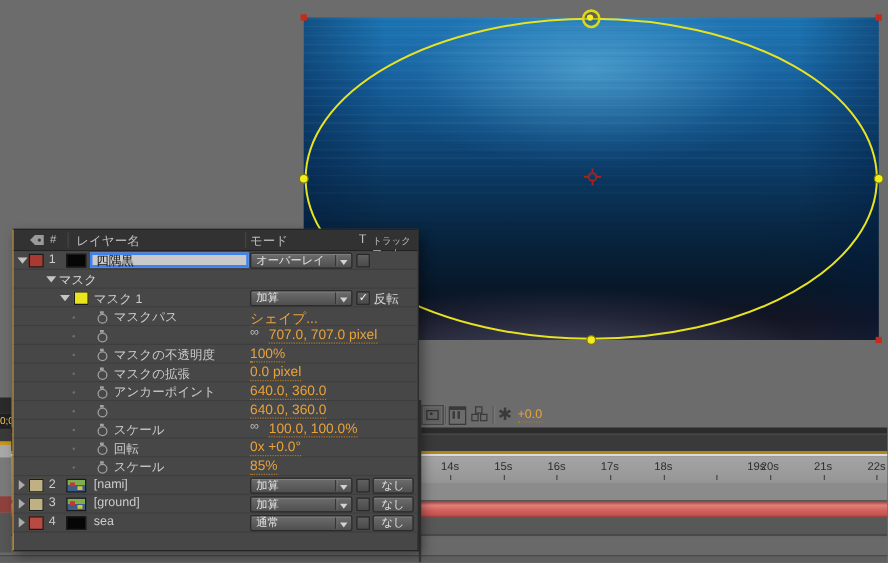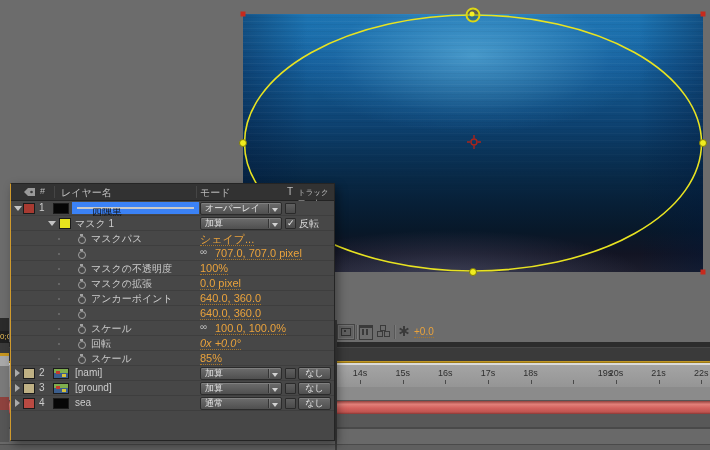--- a/index.html
+++ b/index.html
@@ -77,21 +77,21 @@
   .row{position:relative;height:15px;background:#474747;border-bottom:1px solid #3e3e3e;box-sizing:border-box;}
   .row .txt{position:absolute;top:1px;font-size:10px;color:#cccccc;white-space:nowrap;}
   .tw{position:absolute;width:0;height:0;}
   .tw.down{top:5px;border-left:4px solid transparent;border-right:4px solid transparent;border-top:5px solid #c4c4c4;}
   .tw.right{top:3px;border-top:4px solid transparent;border-bottom:4px solid transparent;border-left:5px solid #ababab;}
   .swatch{position:absolute;top:2px;width:12px;height:11px;border:1px solid #1b1b1b;box-sizing:border-box;}
   .thumb{position:absolute;top:2px;width:16px;height:11px;border:1px solid #1b1b1b;box-sizing:border-box;}
   .thumb.black{background:#060606;}
   .thumb.footage{background:linear-gradient(180deg,#7fae4e 0 45%,#3b5e8e 45% 100%),#555;}
   .thumb.footage::after{content:"";position:absolute;left:2px;top:2px;width:4px;height:3px;background:#c23b2e;box-shadow:6px 3px 0 #d8c23a;}
-  #layer1-name-field{position:absolute;left:61px;top:1px;width:127px;height:12px;background:#c9c9c9;border:5px solid #3b82f6;color:#121212;line-height:11px;padding-left:15px;box-sizing:border-box;font-size:10px;}
+  #layer1-name-field{position:absolute;left:61px;top:1px;width:127px;height:12px;background:#c9c9c9;border:2px solid #3b82f6;color:#121212;line-height:11px;padding-left:3px;box-sizing:border-box;font-size:10px;}
   .dd{position:absolute;top:1px;height:13px;background:linear-gradient(180deg,#6d6d6d,#4f4f4f);border:1px solid #2b2b2b;border-radius:2px;box-shadow:inset 0 1px 0 rgba(255,255,255,.14);box-sizing:border-box;color:#e2e2e2;line-height:11px;padding-left:4px;font-size:9px;white-space:nowrap;}
   .dd::before{content:"";position:absolute;right:12px;top:1px;bottom:1px;width:1px;background:#353535;box-shadow:1px 0 0 rgba(255,255,255,.14);}
   .dd::after{content:"";position:absolute;right:3px;top:5px;border-left:3px solid transparent;border-right:3px solid transparent;border-top:4px solid #d2d2d2;}
   .chk{position:absolute;top:2px;width:11px;height:11px;background:linear-gradient(180deg,#606060,#4a4a4a);border:1px solid #2a2a2a;border-radius:1px;box-sizing:border-box;}
   .chk.checked::after{content:"\2713";position:absolute;left:1px;top:-1px;font-size:9px;color:#efefef;}
   .nashi{position:absolute;top:1px;width:33px;height:13px;background:linear-gradient(180deg,#6d6d6d,#4f4f4f);border:1px solid #2b2b2b;border-radius:2px;box-shadow:inset 0 1px 0 rgba(255,255,255,.14);box-sizing:border-box;color:#e2e2e2;line-height:11px;text-align:center;font-size:9px;}
   .kdot{position:absolute;top:7px;width:2px;height:2px;border-radius:50%;background:#707070;}
   .stw{position:absolute;top:3px;width:9px;height:10px;}
   .stw::before{content:"";position:absolute;left:1px;top:2px;width:6px;height:6px;border:1px solid #a2a2a2;border-radius:50%;}
   .stw::after{content:"";position:absolute;left:3px;top:0;width:3px;height:2px;background:#a2a2a2;}
@@ -214,20 +214,24 @@
     <div class="row">
       <span class="tw down" style="left:3px;"></span>
       <span class="swatch" style="left:12px;background:#a83a31;"></span>
       <span class="txt" style="left:28px;">1</span>
       <span class="thumb black" style="left:42px;"></span>
       <span id="layer1-name-field">四隅黒</span>
       <span class="dd" style="left:189px;width:82px;">オーバーレイ</span>
       <span class="chk" style="left:274px;"></span>
     </div>
 
+    <div class="row">
+      <span class="tw down" style="left:26px;"></span>
+      <span class="txt" style="left:36px;color:#d8d8d8;">マスク</span>
+    </div>
 
     <div class="row">
       <span class="tw down" style="left:37px;"></span>
       <span class="swatch" style="left:48px;background:#e8e41e;width:12px;"></span>
       <span class="txt" style="left:64px;">マスク 1</span>
       <span class="dd" style="left:189px;width:82px;">加算</span>
       <span class="chk checked" style="left:274px;"></span>
       <span class="invlab" style="left:288px;">反転</span>
     </div>
 
@@ -272,21 +276,21 @@
       <span class="kdot" style="left:47px;"></span>
       <span class="stw" style="left:66px;"></span>
       <span class="txt" style="left:80px;">スケール</span>
       <span class="linkico" style="left:189px;">∞</span>
       <span class="val" style="left:204px;"><u>100.0, 100.0%</u></span>
     </div>
     <div class="row">
       <span class="kdot" style="left:47px;"></span>
       <span class="stw" style="left:66px;"></span>
       <span class="txt" style="left:80px;">回転</span>
-      <span class="val" style="left:189px;font-style:italic;"><u>0x +0.0°</u></span>
+      <span class="val" style="left:189px;"><u>0x +0.0°</u></span>
     </div>
     <div class="row">
       <span class="kdot" style="left:47px;"></span>
       <span class="stw" style="left:66px;"></span>
       <span class="txt" style="left:80px;">スケール</span>
       <span class="val" style="left:189px;"><u>85%</u></span>
     </div>
 
     <div class="row">
       <span class="tw right" style="left:4px;"></span>

